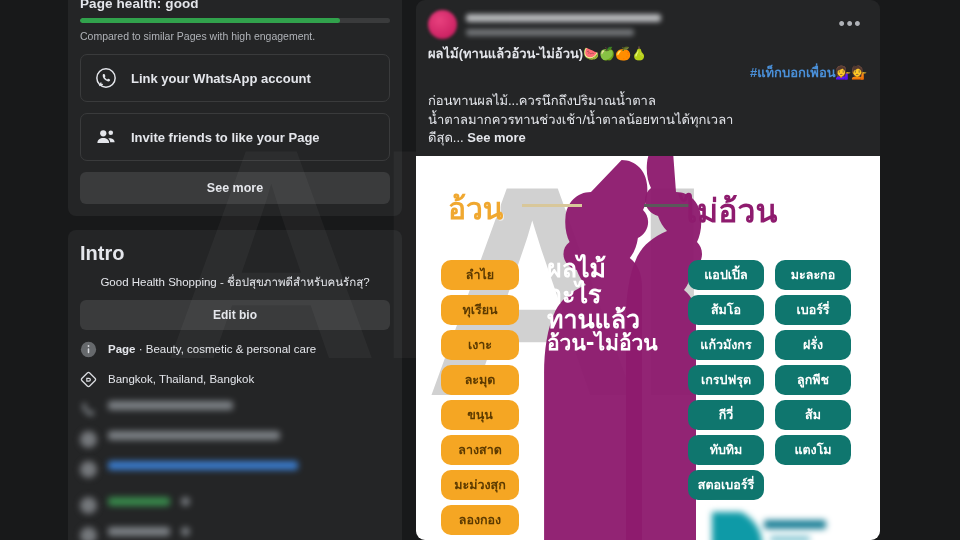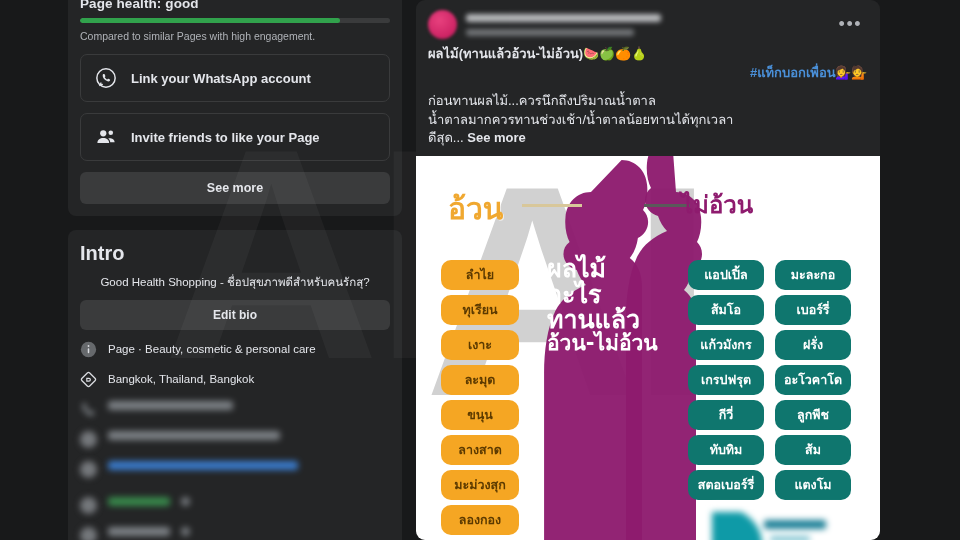--- a/index.html
+++ b/index.html
@@ -63,21 +63,21 @@
     background: #3a3b3c; border: none; border-radius: 6px;
     width: 100%; padding: 8px 0; color: #e4e6eb;
     font-size: 12px; font-weight: bold; cursor: pointer; font-family: inherit;
     margin-bottom: 11px;
   }
   .info-row {
     display: flex; align-items: flex-start; gap: 11px;
     margin-bottom: 13px; min-height: 17px;
   }
   .info-row .txt { color: #e4e6eb; font-size: 11.5px; line-height: 1.25; padding-top: 1px; }
-  .info-row .txt b { font-weight: normal; text-align: right; }
+  .info-row .txt b { font-weight: bold; text-align: right; }
   .gicon { width: 17px; height: 17px; flex: 0 0 17px; opacity: .95; }
 
   
   .blurred { filter: blur(3.4px); }
   .blob { height: 9px; border-radius: 3px; background: #9aa0a6; opacity: .75; }
   .circ-icon { width: 17px; height: 17px; flex: 0 0 17px; border-radius: 50%; background: #75787c; }
   .blue-link { background: #3b7fd4 !important; opacity: .95; }
   .blue-chip { width: 92px; height: 18px; border-radius: 4px; background: #2d6fd0; margin-top: 7px; }
   .green-blob { background: #3faa58 !important; }
   .dot-sm { width: 9px; height: 9px; border-radius: 50%; background: #9aa0a6; opacity: .7; }
@@ -130,21 +130,21 @@
   .silh { position: absolute; left: 0; top: 0; width: 464px; height: 409px; }
 
   .hdr-left {
     position: absolute; left: 32px; top: 29px;
     color: #f0a830; font-size: 30px; font-weight: bold;
     font-family: "DejaVu Sans", sans-serif;
     text-shadow: 1px 1px 0 rgba(255,255,255,.6);
   }
   .hdr-right {
     position: absolute; left: 265px; top: 29px;
-    color: #8e1b6e; font-size: 24px; font-weight: bold;
+    color: #8e1b6e; font-size: 32px; font-weight: bold;
     font-family: "DejaVu Sans", sans-serif;
   }
   .lead-left { position: absolute; left: 106px; top: 48px; width: 60px; height: 3px; background: #d8c79a; }
   .lead-right { position: absolute; left: 228px; top: 48px; width: 46px; height: 3px; background: #5a5a5a; }
 
   .center-txt {
     position: absolute; left: 131px; top: 100px; width: 150px;
     text-align: left; color: #ffffff; font-weight: bold;
     font-size: 25px; line-height: 1.02;
     font-family: "DejaVu Sans", sans-serif; z-index: 4;
@@ -351,21 +351,20 @@
           <div class="pill purple">แก้วมังกร</div>
           <div class="pill purple">เกรปฟรุต</div>
           <div class="pill purple">กีวี่</div>
           <div class="pill purple">ทับทิม</div>
           <div class="pill purple">สตอเบอร์รี่</div>
         </div>
       <div class="col col-right" id="col-nf2">
           <div class="pill purple">มะละกอ</div>
           <div class="pill purple">เบอร์รี่</div>
           <div class="pill purple">ฝรั่ง</div>
-          <div class="pill purple">อะโวคาโด</div>
           <div class="pill purple">ลูกพีช</div>
           <div class="pill purple">ส้ม</div>
           <div class="pill purple">แตงโม</div>
         </div>
 
       <div class="brand-logo">
         <div class="swoosh"></div>
         <div class="btxt"></div>
         <div class="btxt2"></div>
       </div>

